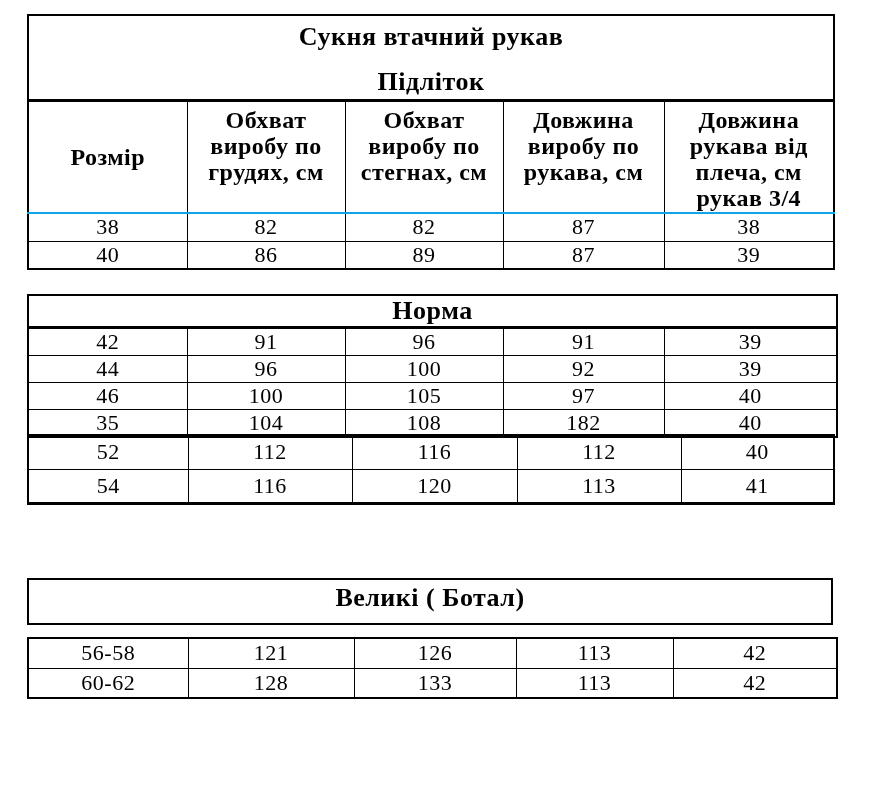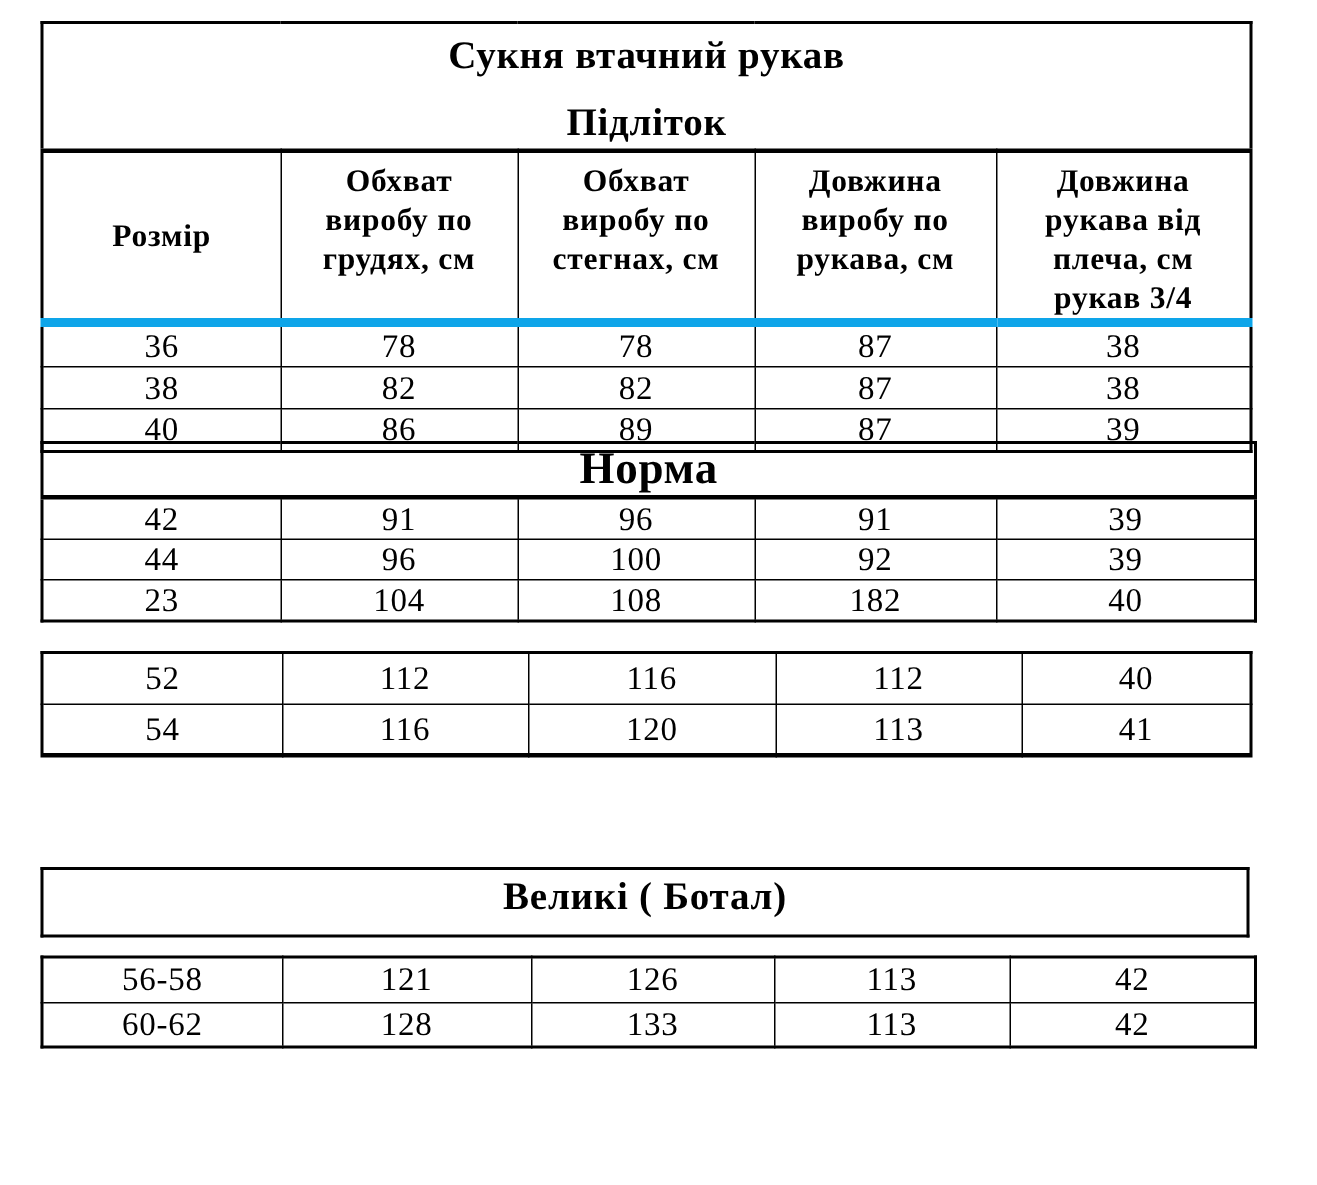--- a/index.html
+++ b/index.html
@@ -42,46 +42,46 @@
   }
   .title-inner {
     height: 75px;
     padding: 6px 0 2px 0;
     display: flex;
     flex-direction: column;
     justify-content: space-between;
     align-items: center;
   }
   .header-row td {
-    border-bottom: 6px solid #0ea5e9;
+    border-bottom: 2px solid #0ea5e9;
     height: 105px;
     vertical-align: top;
     padding-top: 5px;
     font-weight: bold;
-    font-size: 21px;
+    font-size: 24px;
     line-height: 26px;
   }
   .header-row td.v-mid {
     vertical-align: middle;
     padding-top: 0;
   }
   .tbl-teen tr.data-row { height: 28px; }
 
   
   .tbl-norma { top: 294px; width: 809px; }
   .tbl-norma tr.data-row { height: 27px; }
 
   
   .tbl-large { top: 434px; width: 806px; border-bottom: 3px solid #000; }
   .tbl-large tr.data-row { height: 34px; }
 
   .section-cell {
     border-bottom: 3px solid #000;
     font-weight: bold;
-    font-size: 30px;
+    font-size: 26px;
     letter-spacing: 0.5px;
   }
   .tbl-norma .section-cell { height: 24px; }
   .tbl-large .section-cell { height: 33px; }
 
   
   .tbl-botal-label { top: 578px; width: 806px; padding-left: 13px; }
   .tbl-botal-label td {
     height: 40px;
     vertical-align: top;
@@ -134,27 +134,20 @@
       <div>рукава, см</div>
     </td>
     <td>
       <div>Довжина</div>
       <div>рукава від</div>
       <div>плеча, см</div>
       <div>рукав 3/4</div>
     </td>
   </tr>
   <tr class="data-row">
-    <td>36</td>
-    <td>78</td>
-    <td>78</td>
-    <td>87</td>
-    <td>38</td>
-  </tr>
-  <tr class="data-row">
     <td>38</td>
     <td>82</td>
     <td>82</td>
     <td>87</td>
     <td>38</td>
   </tr>
   <tr class="data-row">
     <td>40</td>
     <td>86</td>
     <td>89</td>
@@ -184,21 +177,28 @@
     <td>39</td>
   </tr>
   <tr class="data-row">
     <td>44</td>
     <td>96</td>
     <td>100</td>
     <td>92</td>
     <td>39</td>
   </tr>
   <tr class="data-row">
-    <td>23</td>
+    <td>46</td>
+    <td>100</td>
+    <td>105</td>
+    <td>97</td>
+    <td>40</td>
+  </tr>
+  <tr class="data-row">
+    <td>35</td>
     <td>104</td>
     <td>108</td>
     <td>182</td>
     <td>40</td>
   </tr>
 </tbody>
   </table>
 
 <table class="tbl-large">
   <colgroup>

